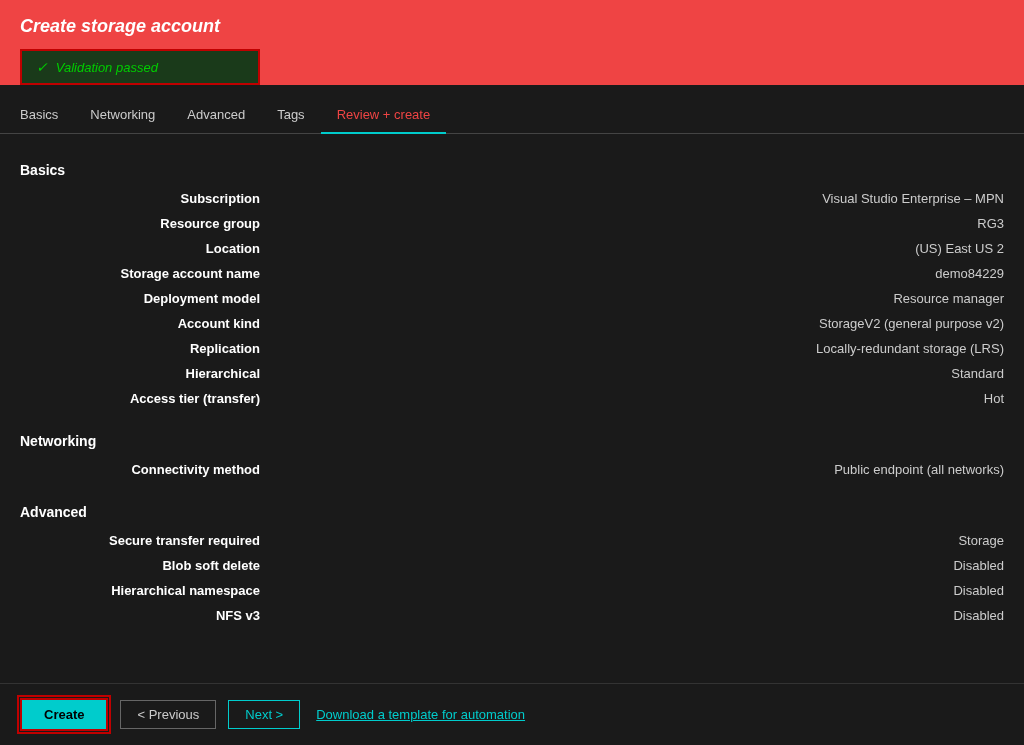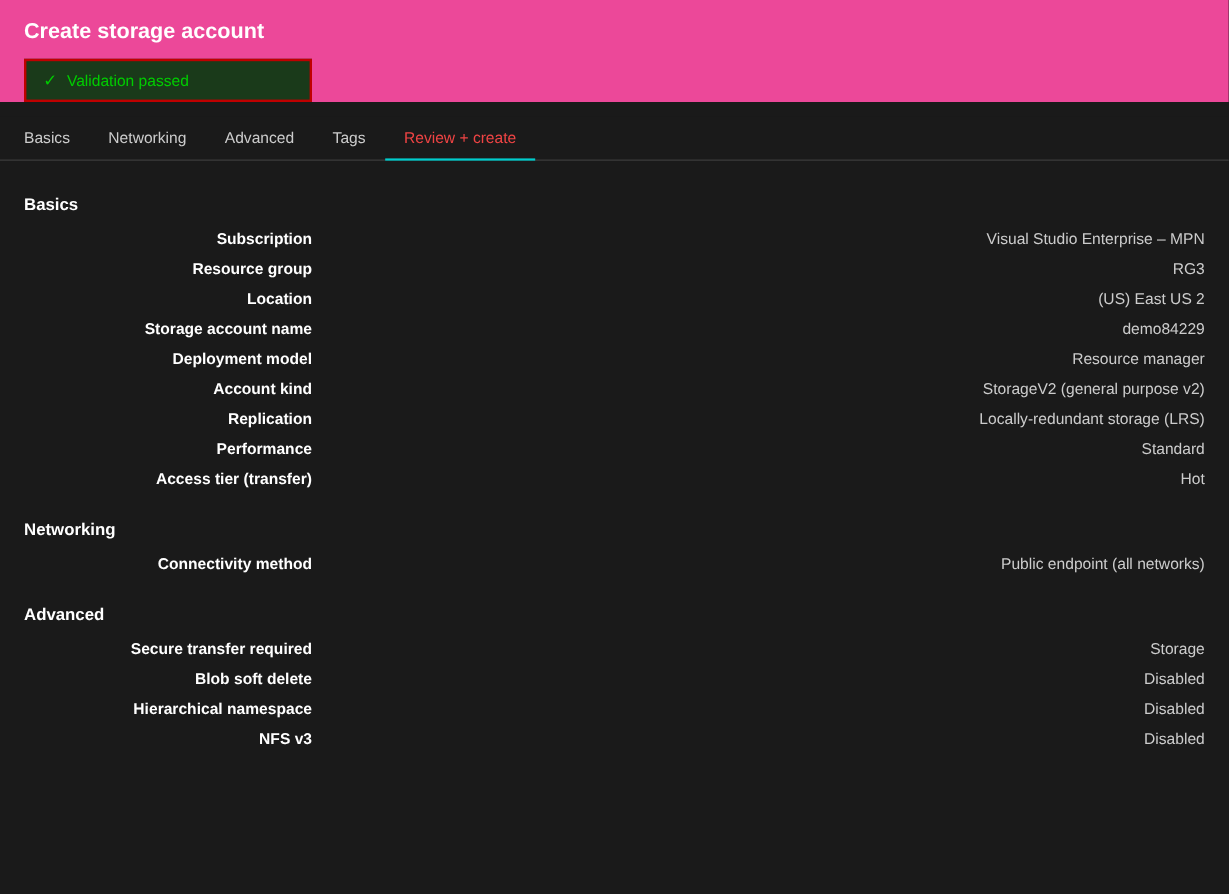--- a/index.html
+++ b/index.html
@@ -17,21 +17,22 @@
       width: 1024px;
       height: 745px;
       display: flex;
       flex-direction: column;
       background: #1a1a1a;
     }
 
     
     .header {
       padding: 16px 37px 0 20px;
-      background: #ec4899;
+      background: #ef4444;
+      font-style: italic;
     }
 
     .page-title {
       font-size: 18px;
       font-weight: 600;
       color: #ffffff;
       margin-bottom: 12px;
     }
 
     
@@ -231,21 +232,21 @@
       </tr>
       <tr>
         <td>Account kind</td>
         <td>StorageV2 (general purpose v2)</td>
       </tr>
       <tr>
         <td>Replication</td>
         <td>Locally-redundant storage (LRS)</td>
       </tr>
       <tr>
-        <td>Performance</td>
+        <td>Hierarchical</td>
         <td>Standard</td>
       </tr>
       <tr>
         <td>Access tier (transfer)</td>
         <td>Hot</td>
       </tr>
     </tbody>
       </table>
 
     <div class="section-spacer"></div>
@@ -279,14 +280,20 @@
       </tr>
       <tr>
         <td>NFS v3</td>
         <td>Disabled</td>
       </tr>
     </tbody>
       </table>
 
   </div>
 
+  <div class="footer">
+    <button class="btn-create">Create</button>
+    <button class="btn-nav">&lt; Previous</button>
+    <button class="btn-nav" style="color:#00cccc; border-color:#00cccc;">Next &gt;</button>
+    <a class="link-template">Download a template for automation</a>
+  </div>
 
 </div>
 
 </body></html>

